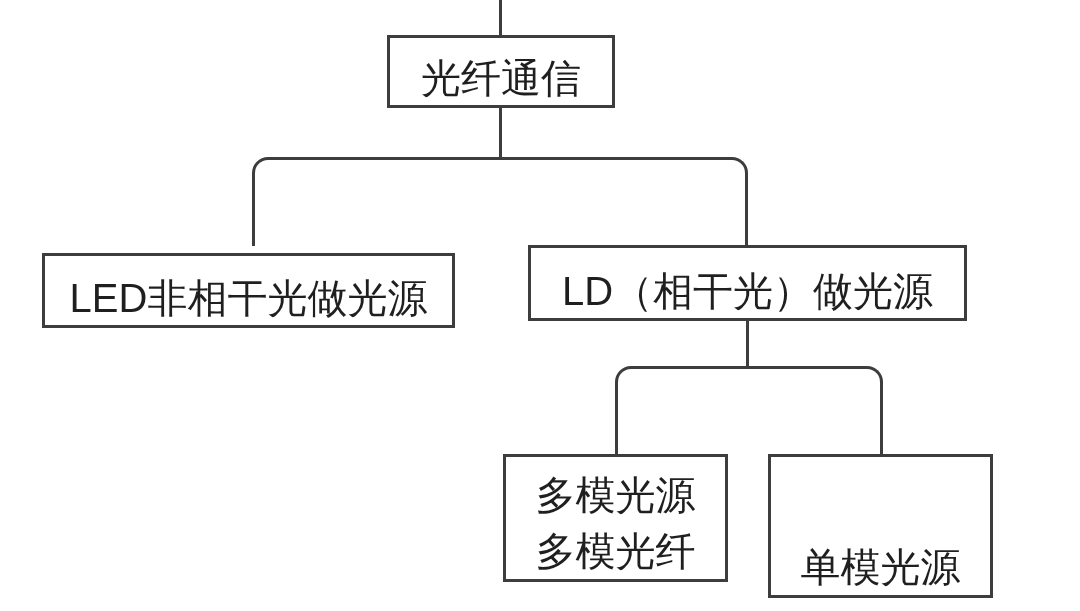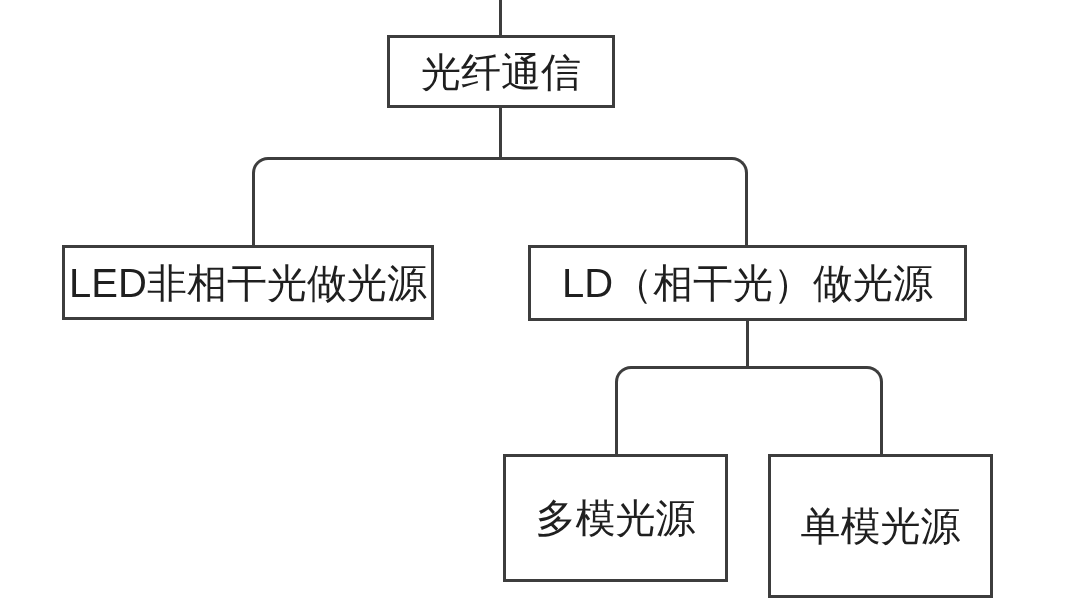--- a/index.html
+++ b/index.html
@@ -18,21 +18,21 @@
     font-family:"Liberation Sans","DejaVu Sans",sans-serif;
     color:var(--text);
   }
   .node{
     position:absolute;
     border:3px solid var(--line);
     background:var(--bg);
     display:flex;
     flex-direction:column;
     align-items:center;
-    justify-content:center;
+    justify-content:flex-end;
     text-align:center;
     font-size:40px;
     line-height:1.35;
     color:var(--text);
     white-space:nowrap;
   }
   .vline{
     position:absolute;
     width:3px;
     background:var(--line);
@@ -56,33 +56,34 @@
   <div class="vline" style="left:499px; top:0; height:37px;"></div>
 
   <div class="node" style="left:387px; top:35px; width:228px; height:73px;">
     <span class="label">光纤通信</span>
   </div>
 
   <div class="vline" style="left:499px; top:106px; height:54px;"></div>
 
   <div class="branch" style="left:252px; top:157px; width:496px; height:89px;"></div>
 
-  <div class="node" style="left:42px; top:245px; width:372px; height:75px;margin-left:20px;">
+  <div class="node" style="left:42px; top:253px; width:413px; height:75px;">
     <span class="label">LED非相干光做光源</span>
   </div>
 
   <div class="node" style="left:528px; top:245px; width:439px; height:76px;">
     <span class="label">LD（相干光）做光源</span>
   </div>
 
   <div class="vline" style="left:746px; top:318px; height:50px;"></div>
 
   <div class="branch" style="left:615px; top:366px; width:268px; height:89px;"></div>
 
   <div class="node two-line" style="left:503px; top:454px; width:225px; height:128px;">
     <span class="label">多模光源</span>
+    <span class="label">多模光纤</span>
   </div>
 
   <div class="node two-line" style="left:768px; top:454px; width:225px; height:144px;">
     <span class="label">单模光源</span>
   </div>
 
 </div>
 
 </body></html>

